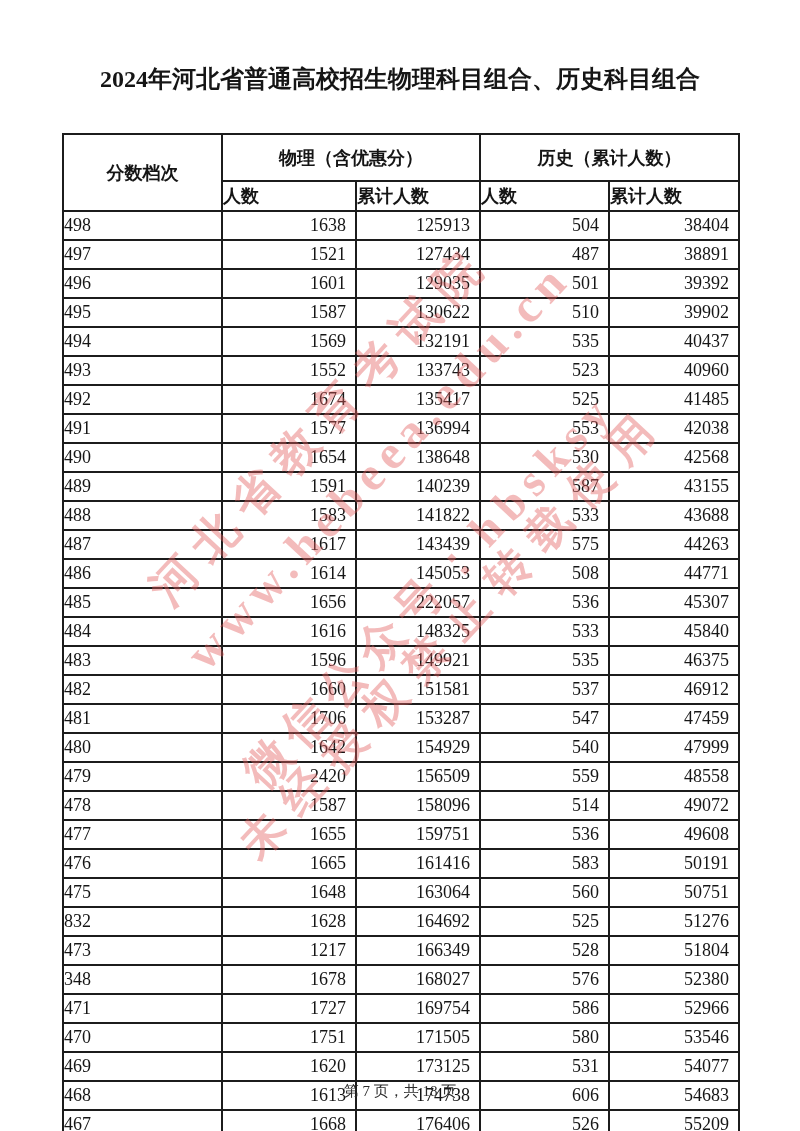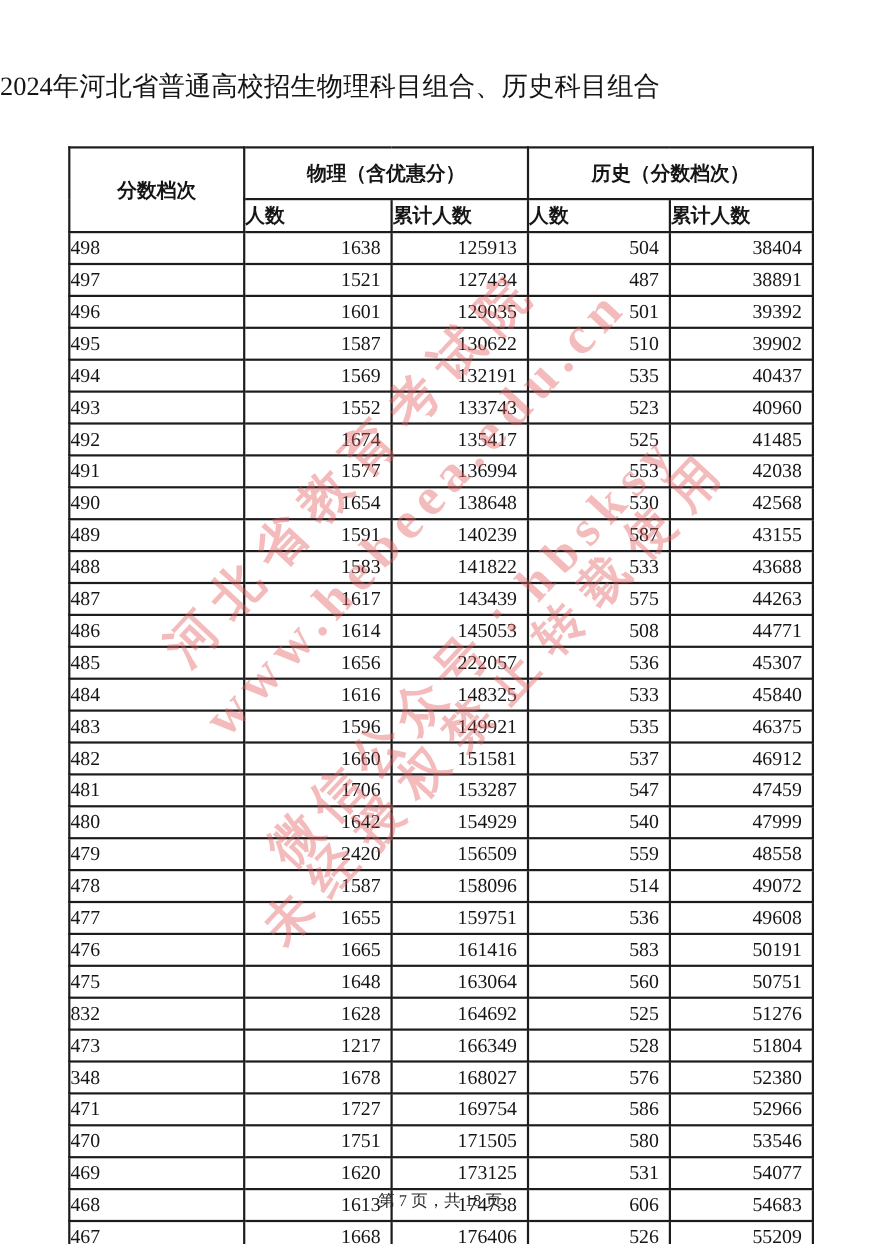--- a/index.html
+++ b/index.html
@@ -6,21 +6,21 @@
   body{
     width:800px;height:1131px;
     background:#ffffff;
     position:relative;
     overflow:hidden;
     font-family:"Liberation Serif","DejaVu Serif",serif;
     color:#111;
   }
   .page-title{
     position:absolute;top:66px;left:0;width:800px;
-    font-weight:normal;font-size:24px;line-height:27px;
+    text-align:center;font-weight:bold;font-size:24px;line-height:27px;
     color:#151515;
   }
   table.stat{
     position:absolute;left:62px;top:133px;width:676px;
     border-collapse:collapse;table-layout:fixed;
     color:#151515;
   }
   table.stat th, table.stat td{
     border:2px solid #1c1c1c;
     padding:0;
@@ -62,21 +62,21 @@
     <col style="width:159px">
     <col style="width:134px">
     <col style="width:124px">
     <col style="width:129px">
     <col style="width:130px">
   </colgroup>
   <thead>
     <tr class="group-row">
       <th rowspan="2">分数档次</th>
       <th colspan="2">物理（含优惠分）</th>
-      <th colspan="2">历史（分数档次）</th>
+      <th colspan="2">历史（累计人数）</th>
     </tr>
     <tr class="sub-row">
       <th>人数</th>
       <th>累计人数</th>
       <th>人数</th>
       <th>累计人数</th>
     </tr>
   </thead>
   <tbody>
       <tr>

